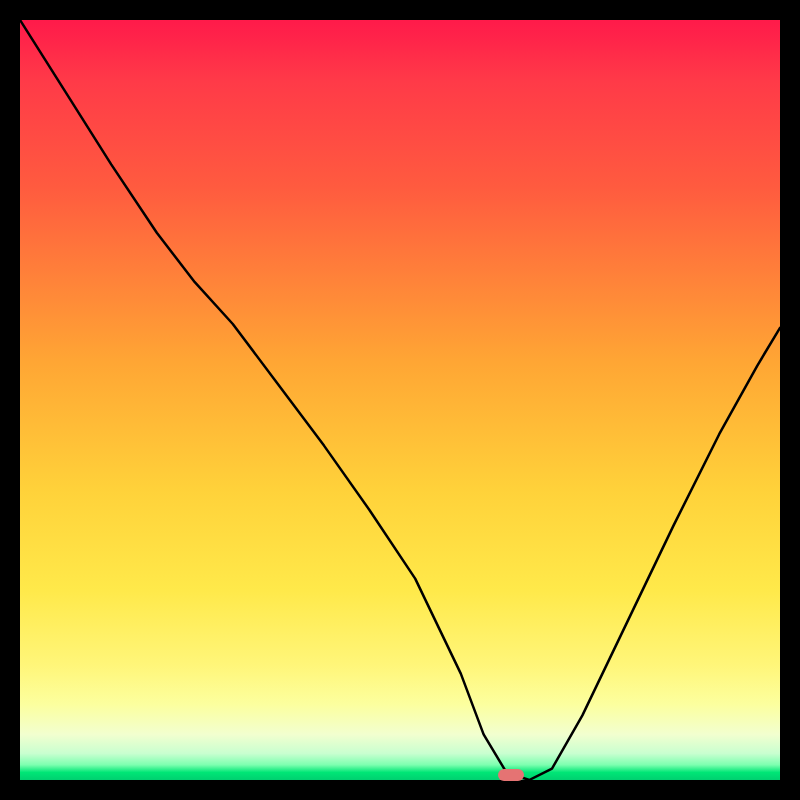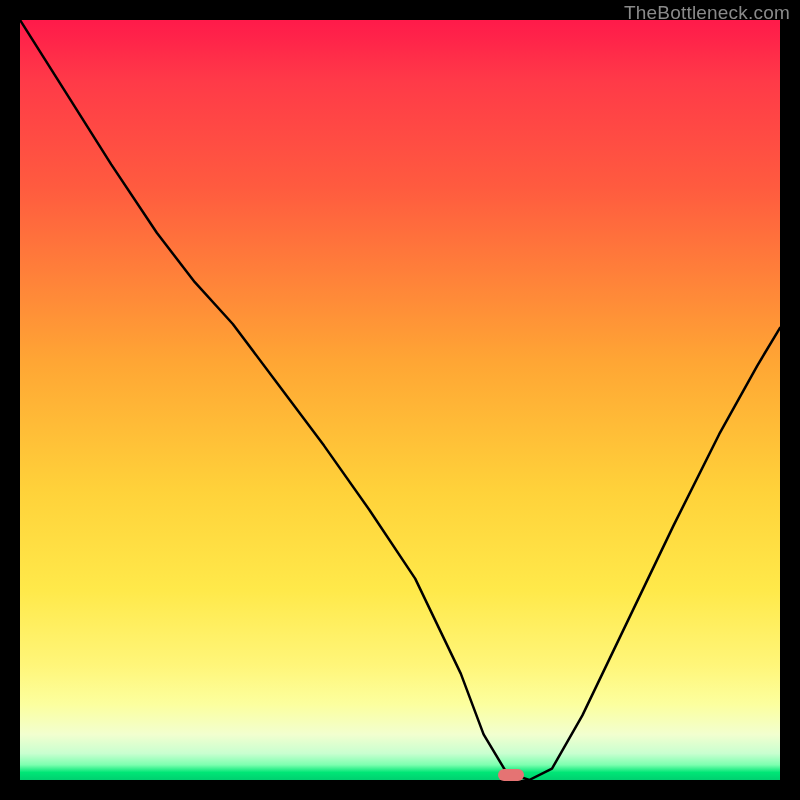--- a/index.html
+++ b/index.html
@@ -69,21 +69,20 @@
     font-weight: 500;
     letter-spacing: 0.2px;
     user-select: none;
   }
 </style>
 </head>
 <body>
 
 <div class="frame">
 
-  <div class="watermark">TheBottleneck.com</div>
 
   <div class="plot-area">
     <div class="gradient-bg"></div>
 
     <svg class="curve-svg" viewBox="0 0 760 760" preserveAspectRatio="none">
       <path d="M0.0 0.0 L45.6 72.2 L91.2 144.4 L136.8 212.8 L174.8 262.2 L212.8 304.0 L258.4 364.8 L304.0 425.6 L349.6 490.2 L395.2 558.6 L440.8 653.6 L463.6 714.4 L486.4 752.4 L509.2 760.0 L532.0 748.6 L562.4 695.4 L608.0 600.4 L653.6 505.4 L699.2 414.2 L737.2 345.8 L760.0 307.8" fill="none" stroke="#000" stroke-width="2.5" stroke-linejoin="round" stroke-linecap="round"></path>
     </svg>
 
     <div class="marker" style="left: 64.6%; top: 99.4%; background: rgb(229, 115, 115);"></div>
   </div>

